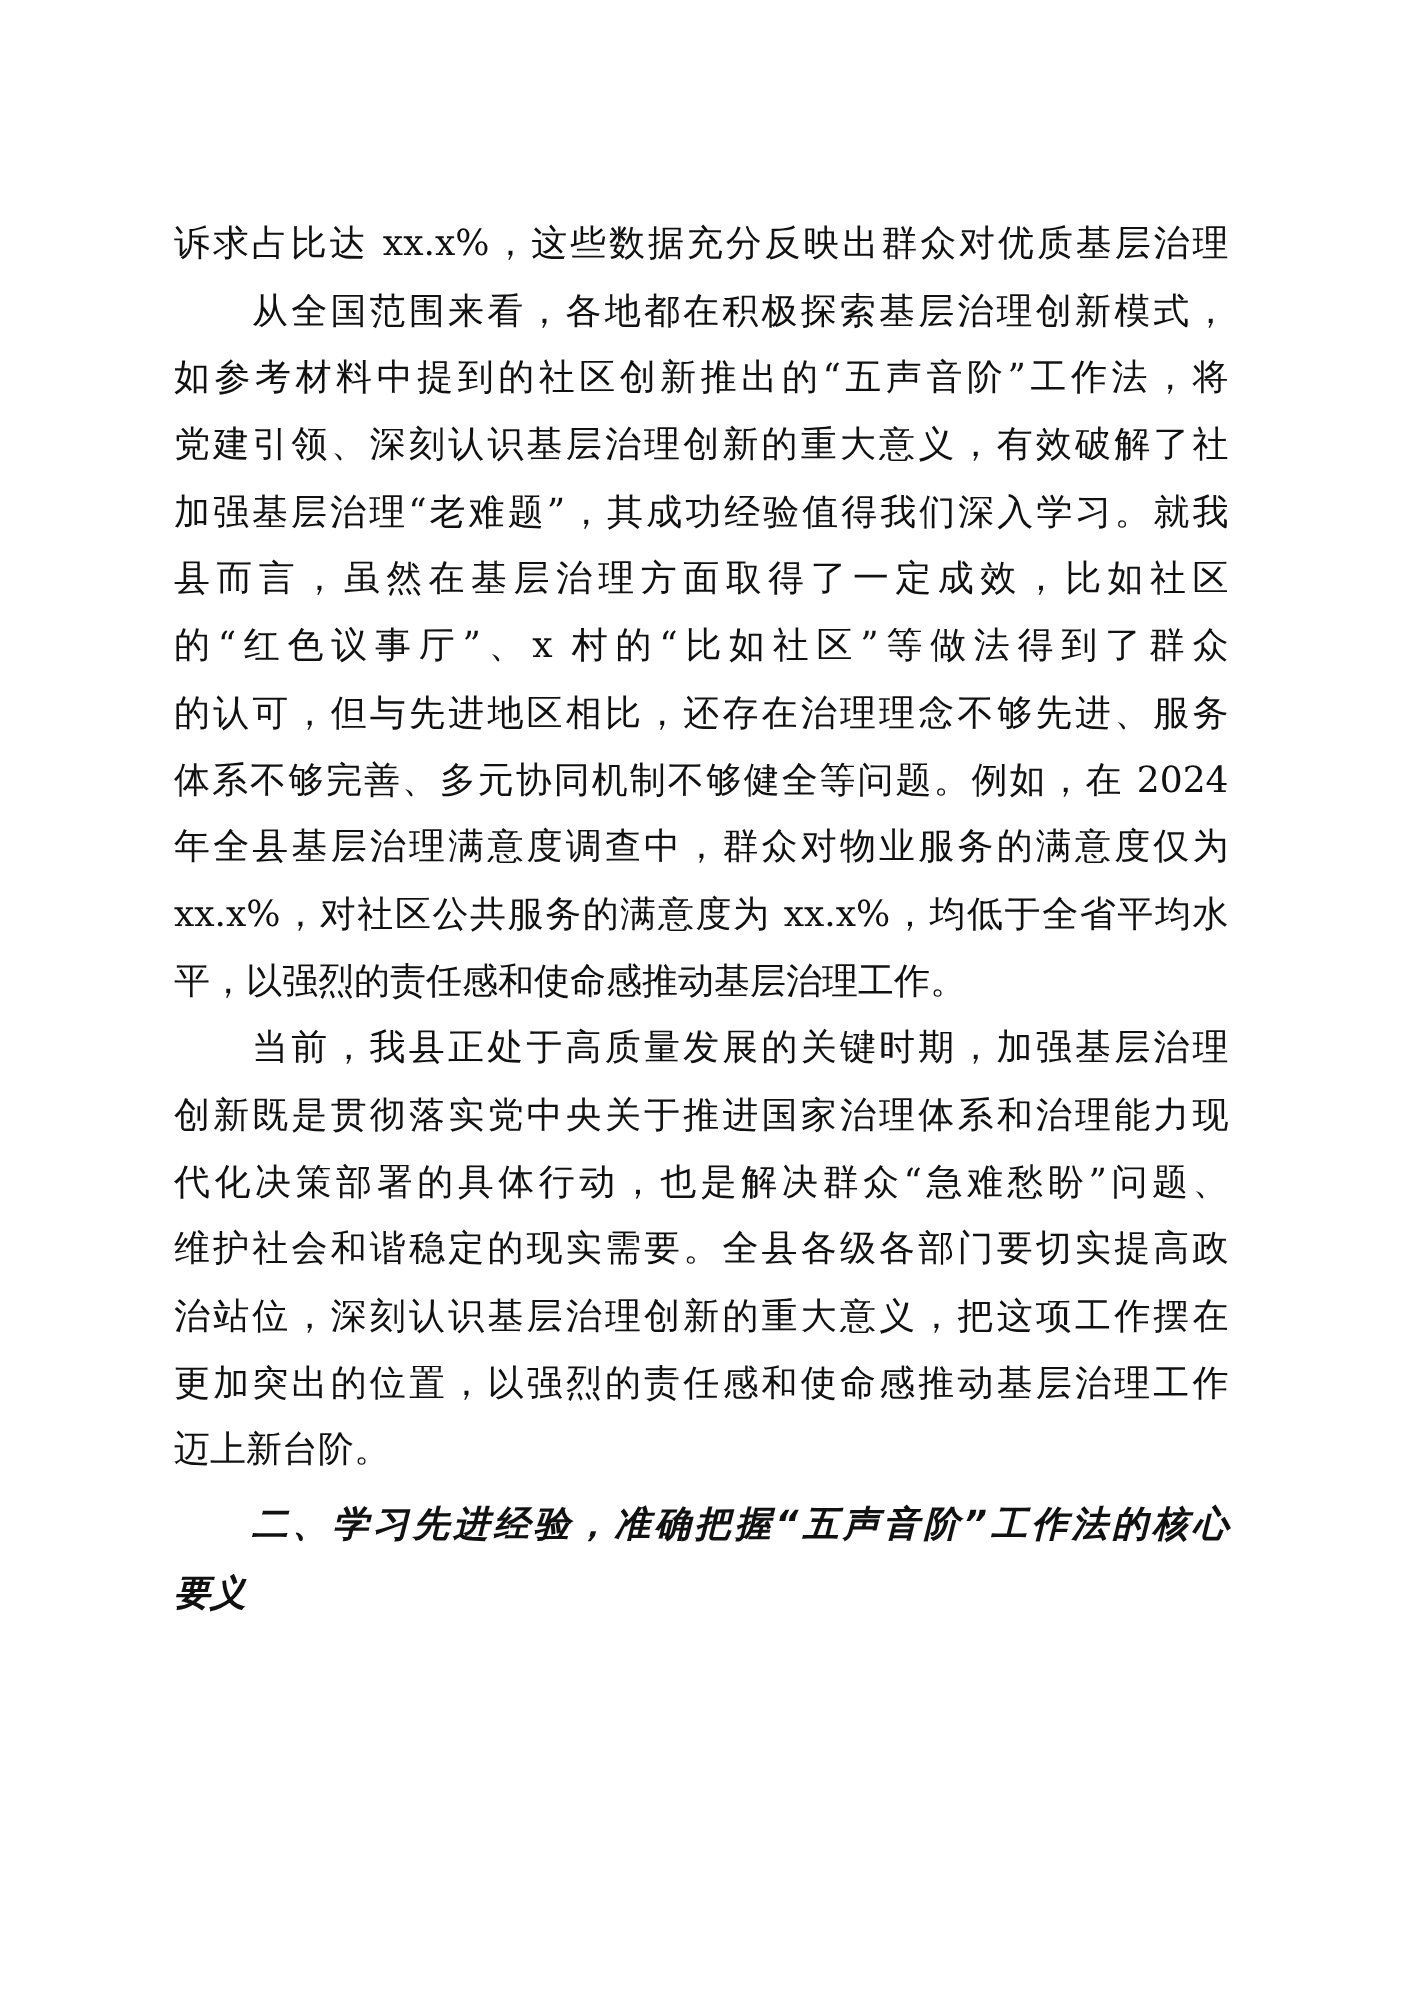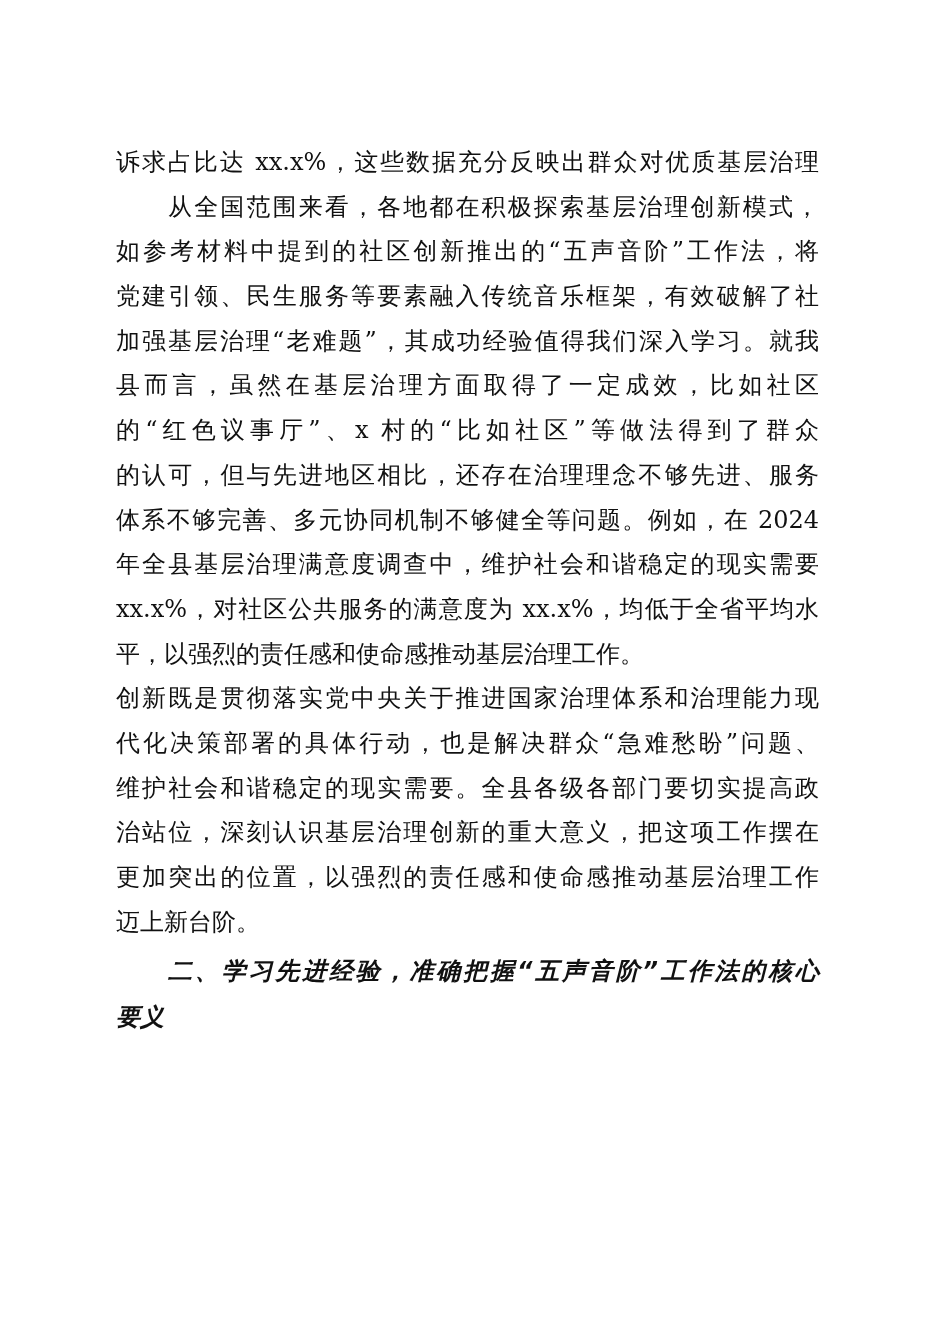--- a/index.html
+++ b/index.html
@@ -56,32 +56,33 @@
 
 <div class="page">
 
   <div>
     <div class="line">诉求占比达 xx.x%，这些数据充分反映出群众对优质基层治理</div>
   </div>
 
   <div>
     <div class="line indent">从全国范围来看，各地都在积极探索基层治理创新模式，</div>
     <div class="line">如参考材料中提到的社区创新推出的“五声音阶”工作法，将</div>
-    <div class="line">党建引领、民生服务等要素融入传统音乐框架，有效破解了社</div>
+    <div class="line">党建引领、深刻认识基层治理创新的重大意义，有效破解了社</div>
     <div class="line">加强基层治理“老难题”，其成功经验值得我们深入学习。就我</div>
     <div class="line">县而言，虽然在基层治理方面取得了一定成效，比如社区</div>
     <div class="line">的“红色议事厅”、x 村的“比如社区”等做法得到了群众</div>
     <div class="line">的认可，但与先进地区相比，还存在治理理念不够先进、服务</div>
     <div class="line">体系不够完善、多元协同机制不够健全等问题。例如，在 2024</div>
-    <div class="line">年全县基层治理满意度调查中，维护社会和谐稳定的现实需要</div>
+    <div class="line">年全县基层治理满意度调查中，群众对物业服务的满意度仅为</div>
     <div class="line">xx.x%，对社区公共服务的满意度为 xx.x%，均低于全省平均水</div>
     <div class="line last">平，以强烈的责任感和使命感推动基层治理工作。</div>
   </div>
 
   <div>
+    <div class="line indent">当前，我县正处于高质量发展的关键时期，加强基层治理</div>
     <div class="line">创新既是贯彻落实党中央关于推进国家治理体系和治理能力现</div>
     <div class="line">代化决策部署的具体行动，也是解决群众“急难愁盼”问题、</div>
     <div class="line">维护社会和谐稳定的现实需要。全县各级各部门要切实提高政</div>
     <div class="line">治站位，深刻认识基层治理创新的重大意义，把这项工作摆在</div>
     <div class="line">更加突出的位置，以强烈的责任感和使命感推动基层治理工作</div>
     <div class="line last">迈上新台阶。</div>
   </div>
 
   <div>
     <div class="heading indent">二、学习先进经验，准确把握“五声音阶”工作法的核心</div>

